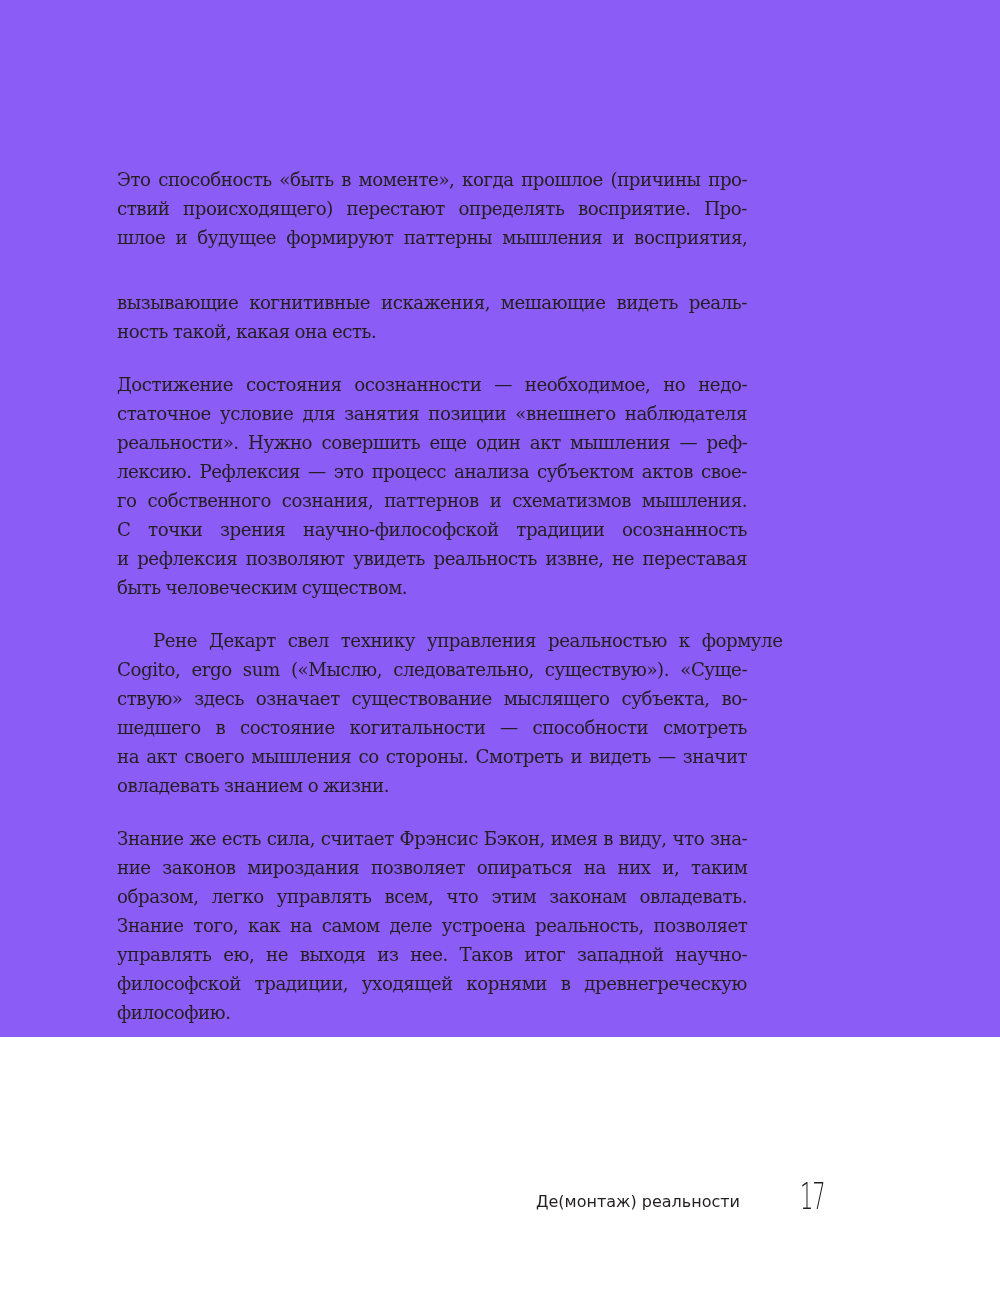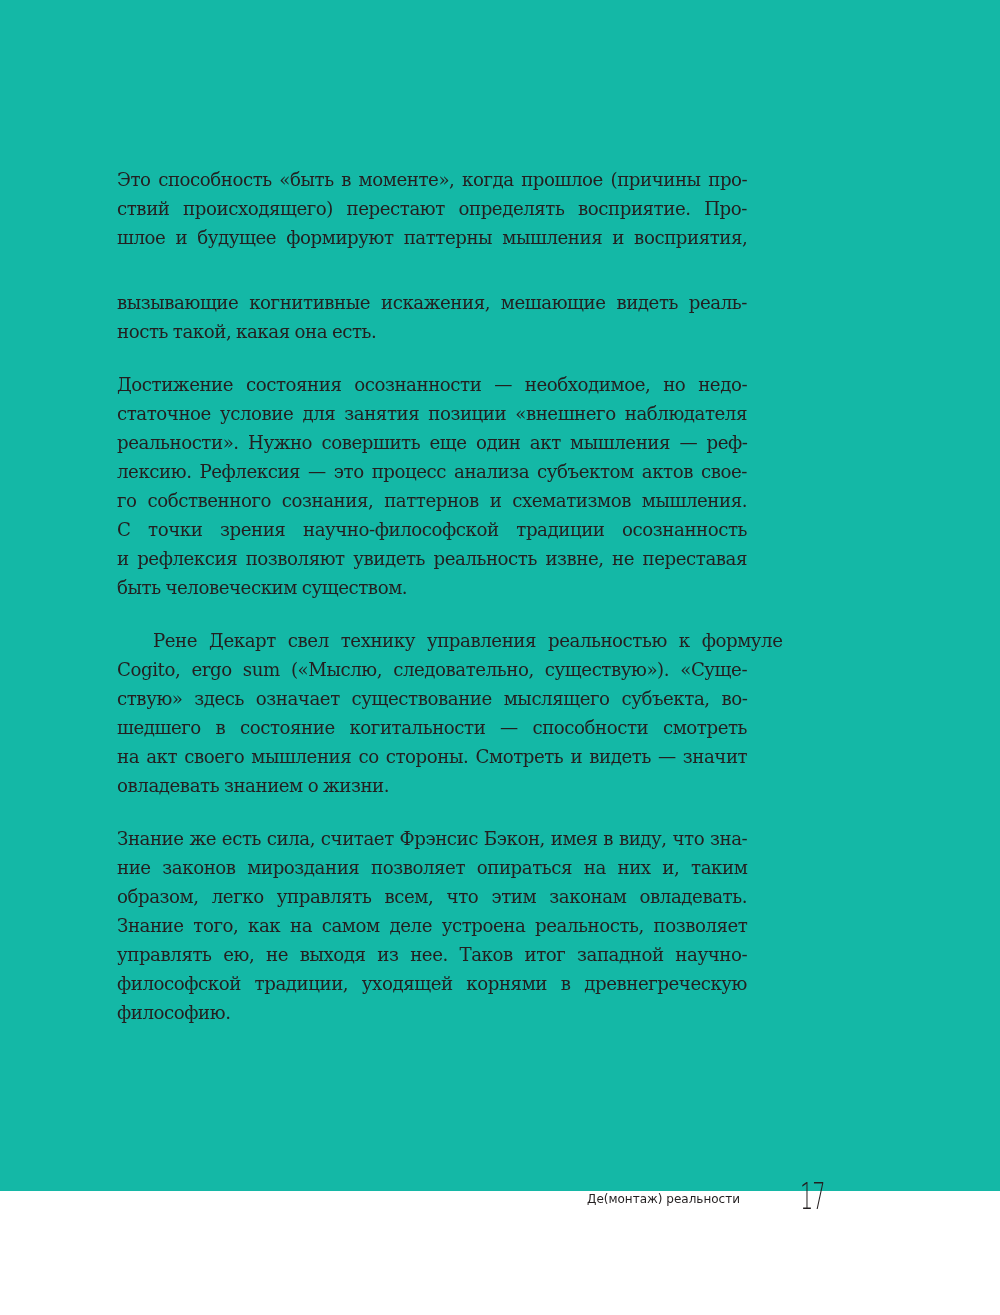--- a/index.html
+++ b/index.html
@@ -11,22 +11,22 @@
       width: 1000px;
       height: 1315px;
       position: relative;
       overflow: hidden;
       color: #231f20;
     }
     .page {
       position: absolute;
       left: 0; top: 0;
       width: 1000px;
-      height: 1191px;
-      background: #14b8a6;
+      height: 1037px;
+      background: #8b5cf6;
     }
     .text-block {
       position: absolute;
       left: 117px;
       top: 165px;
       width: 630px;
       font-family: "DejaVu Serif", serif;
       font-size: 18.2px;
       line-height: 29px;
       letter-spacing: -0.45px;
@@ -54,21 +54,21 @@
       left: 0;
       top: 1170px;
       width: 1000px;
       height: 60px;
     }
     .running-title {
       position: absolute;
       right: 260px;
       top: 22px;
       font-family: "DejaVu Sans", sans-serif;
-      font-size: 12px;
+      font-size: 16px;
       color: #231f20;
       letter-spacing: 0px;
     }
     .page-number {
       position: absolute;
       left: 800px;
       top: 6px;
       font-family: "DejaVu Sans", sans-serif;
       font-size: 38px;
       font-weight: 300;

